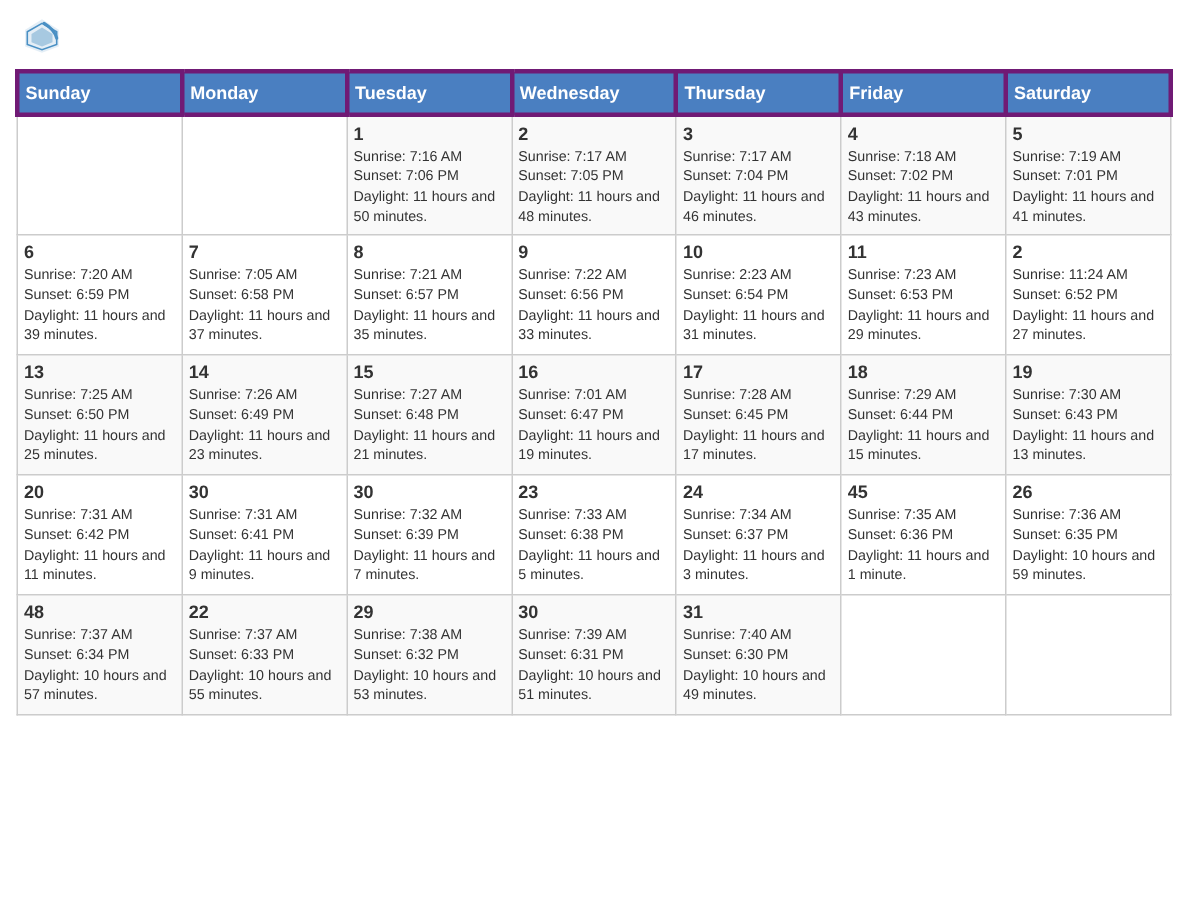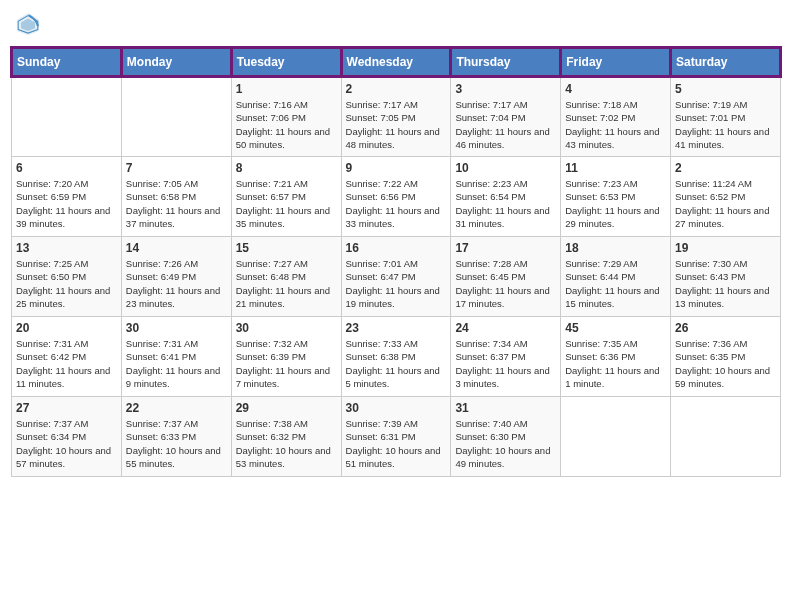--- a/index.html
+++ b/index.html
@@ -276,21 +276,21 @@
         </td>
         <td>
           <span class="day-num">26</span>
           <div class="day-info">Sunrise: 7:36 AM
 Sunset: 6:35 PM
 Daylight: 10 hours and 59 minutes.</div>
         </td>
       </tr>
       <tr>
         <td>
-          <span class="day-num">27</span>
+          <span class="day-num">48</span>
           <div class="day-info">Sunrise: 7:37 AM
 Sunset: 6:34 PM
 Daylight: 10 hours and 57 minutes.</div>
         </td>
         <td>
           <span class="day-num">22</span>
           <div class="day-info">Sunrise: 7:37 AM
 Sunset: 6:33 PM
 Daylight: 10 hours and 55 minutes.</div>
         </td>

